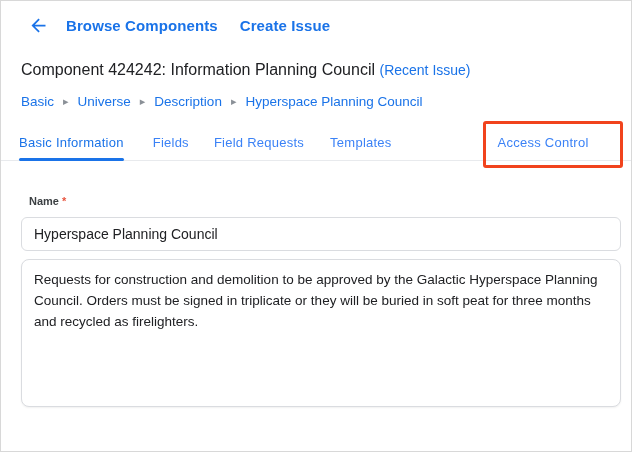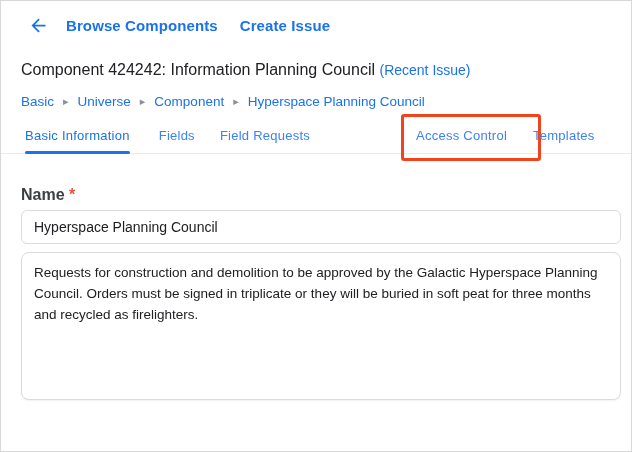--- a/index.html
+++ b/index.html
@@ -49,22 +49,22 @@
     font-size: 13.5px; line-height: 17px;
     display: flex; align-items: center;
   }
   .crumb { color: #1a73e8; font-weight: 500; text-decoration: none; cursor: pointer; }
   .crumb-sep {
     color: #8a9097; font-size: 11px; padding: 0 9px; line-height: 17px;
   }
 
   
   .tabs {
-    margin-top: 18px;
-    padding-left: 24px;
+    margin-top: 25px;
+    padding-left: 18px;
     display: flex; align-items: flex-end;
     border-bottom: 1px solid #e8eaed;
   }
   .tab {
     position: relative;
     font-size: 13px; font-weight: 500; letter-spacing: 0.25px;
     color: #3b82f6; line-height: 16px;
     padding-bottom: 9px; cursor: pointer; white-space: nowrap;
   }
   .tab.active { color: #1a73e8; }
@@ -79,22 +79,22 @@
   .annotation-box {
     position: absolute;
     top: -14px; left: -15px;
     width: calc(100% + 49px); height: 47px;
     border: 3px solid #f1431d; border-radius: 3px;
     pointer-events: none;
   }
 
   
   .field-label {
-    margin: 33px 0 0 20px;
-    font-size: 16px; font-weight: 700; color: #3c4043; line-height: 15px;
+    margin: 33px 0 0 28px;
+    font-size: 11px; font-weight: 700; color: #3c4043; line-height: 15px;
   }
   .required-marker { color: #e8543e; font-weight: 700; }
   .label-underlined {
     border-bottom: 1px dotted #9aa0a6; padding-bottom: 2px;
   }
   .text-input {
     display: block;
     margin: 8px 0 0 20px;
     width: 600px; height: 34px;
     border: 1px solid #dadce0; border-radius: 6px;
@@ -136,42 +136,42 @@
   <div class="page-title">
     <span>Component 424242: Information Planning Council</span>
     <a class="recent-issues">(Recent Issue)</a>
   </div>
 
   <div class="breadcrumb">
     <a class="crumb">Basic</a>
     <span class="crumb-sep">▸</span>
     <a class="crumb">Universe</a>
     <span class="crumb-sep">▸</span>
-    <a class="crumb">Component</a>
+    <a class="crumb">Description</a>
     <span class="crumb-sep">▸</span>
     <a class="crumb">Hyperspace Planning Council</a>
   </div>
 
   <div class="tabs">
     <div class="tab active">
       <span>Basic Information</span>
       <span class="tab-underline"></span>
     </div>
     <div class="tab tab-fields">
       <span>Fields</span>
     </div>
     <div class="tab tab-field-ordering">
       <span>Field Requests</span>
     </div>
+    <div class="tab tab-templates">
+      <span>Templates</span>
+    </div>
     <div class="tab tab-access-control">
       <span>Access Control</span>
       <span class="annotation-box"></span>
-    </div>
-    <div class="tab tab-templates">
-      <span>Templates</span>
     </div>
   </div>
 
   <div class="field-label">
     <span>Name</span>
     <span class="required-marker">*</span>
   </div>
   <input class="text-input" type="text" value="Hyperspace Planning Council" style="">
 
   <textarea class="textarea-input" style="">Requests for construction and demolition to be approved by the Galactic Hyperspace Planning Council. Orders must be signed in triplicate or they will be buried in soft peat for three months and recycled as firelighters.</textarea>

